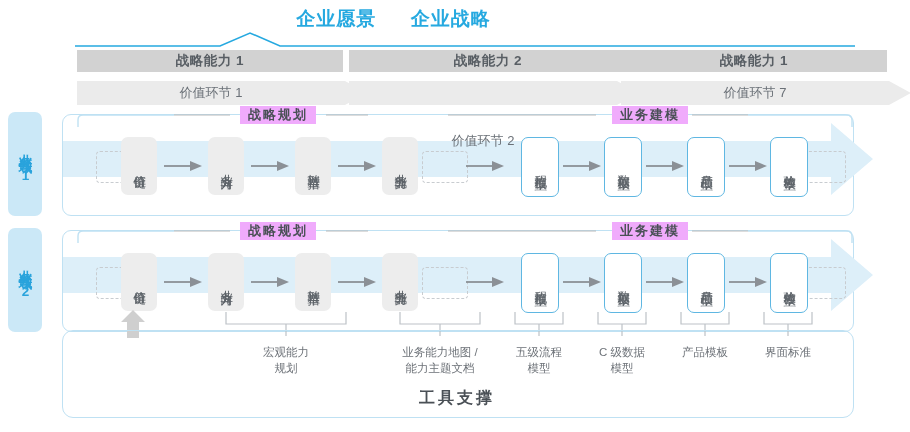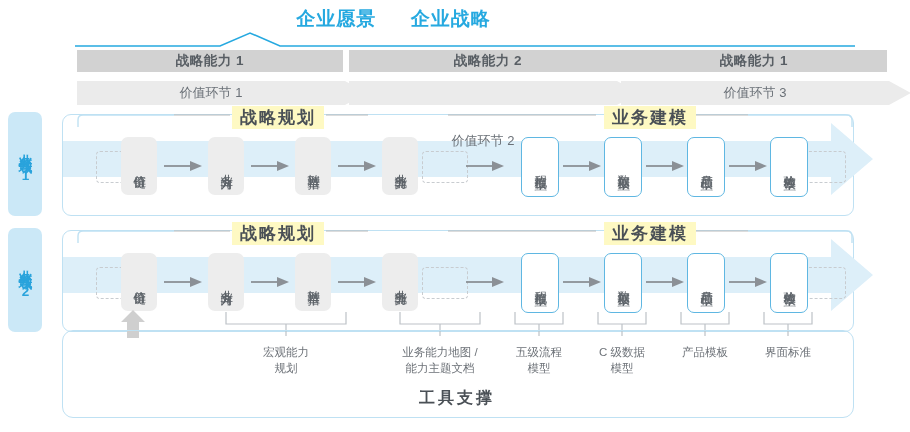--- a/index.html
+++ b/index.html
@@ -73,23 +73,23 @@
     position:absolute;
     border:1.3px dashed #c8ccd0;
     border-radius:4px;
     background:transparent;
   }
 
   
   .sect-line{position:absolute;}
   .sect-title{
     position:absolute;
-    font-size:17px;font-weight:bold;color:#4a5056;
+    font-size:13px;font-weight:bold;color:#4a5056;
     letter-spacing:2px;
-    background:#fef9c3;padding:0 8px;
+    background:#f0abfc;padding:0 8px;
     transform:translateX(-50%);
   }
 
   
   .node{
     position:absolute;
     display:flex;align-items:center;justify-content:center;
     font-size:12.5px;line-height:1.08;
     letter-spacing:1px;
   }
@@ -179,21 +179,21 @@
       </svg>
       <div class="vtxt" style="width:268px;margin-top:48px;">
         <span>价值环节 2</span>
       </div>
     </div>
     <div class="val-chev" style="left:621px;width:290px;">
       <svg width="290" height="24">
         <polygon points="0,0 268,0 290,12 268,24 0,24" fill="#ebebeb"></polygon>
       </svg>
       <div class="vtxt" style="width:268px;">
-        <span>价值环节 3</span>
+        <span>价值环节 7</span>
       </div>
     </div>
   </div>
 
   <div class="domain-tab" style="top:112px;height:104px;">
     <span class="vtext">业务领域 1</span>
   </div>
   <div class="domain-tab" style="top:228px;height:104px;">
     <span class="vtext">业务领域 2</span>
   </div>

